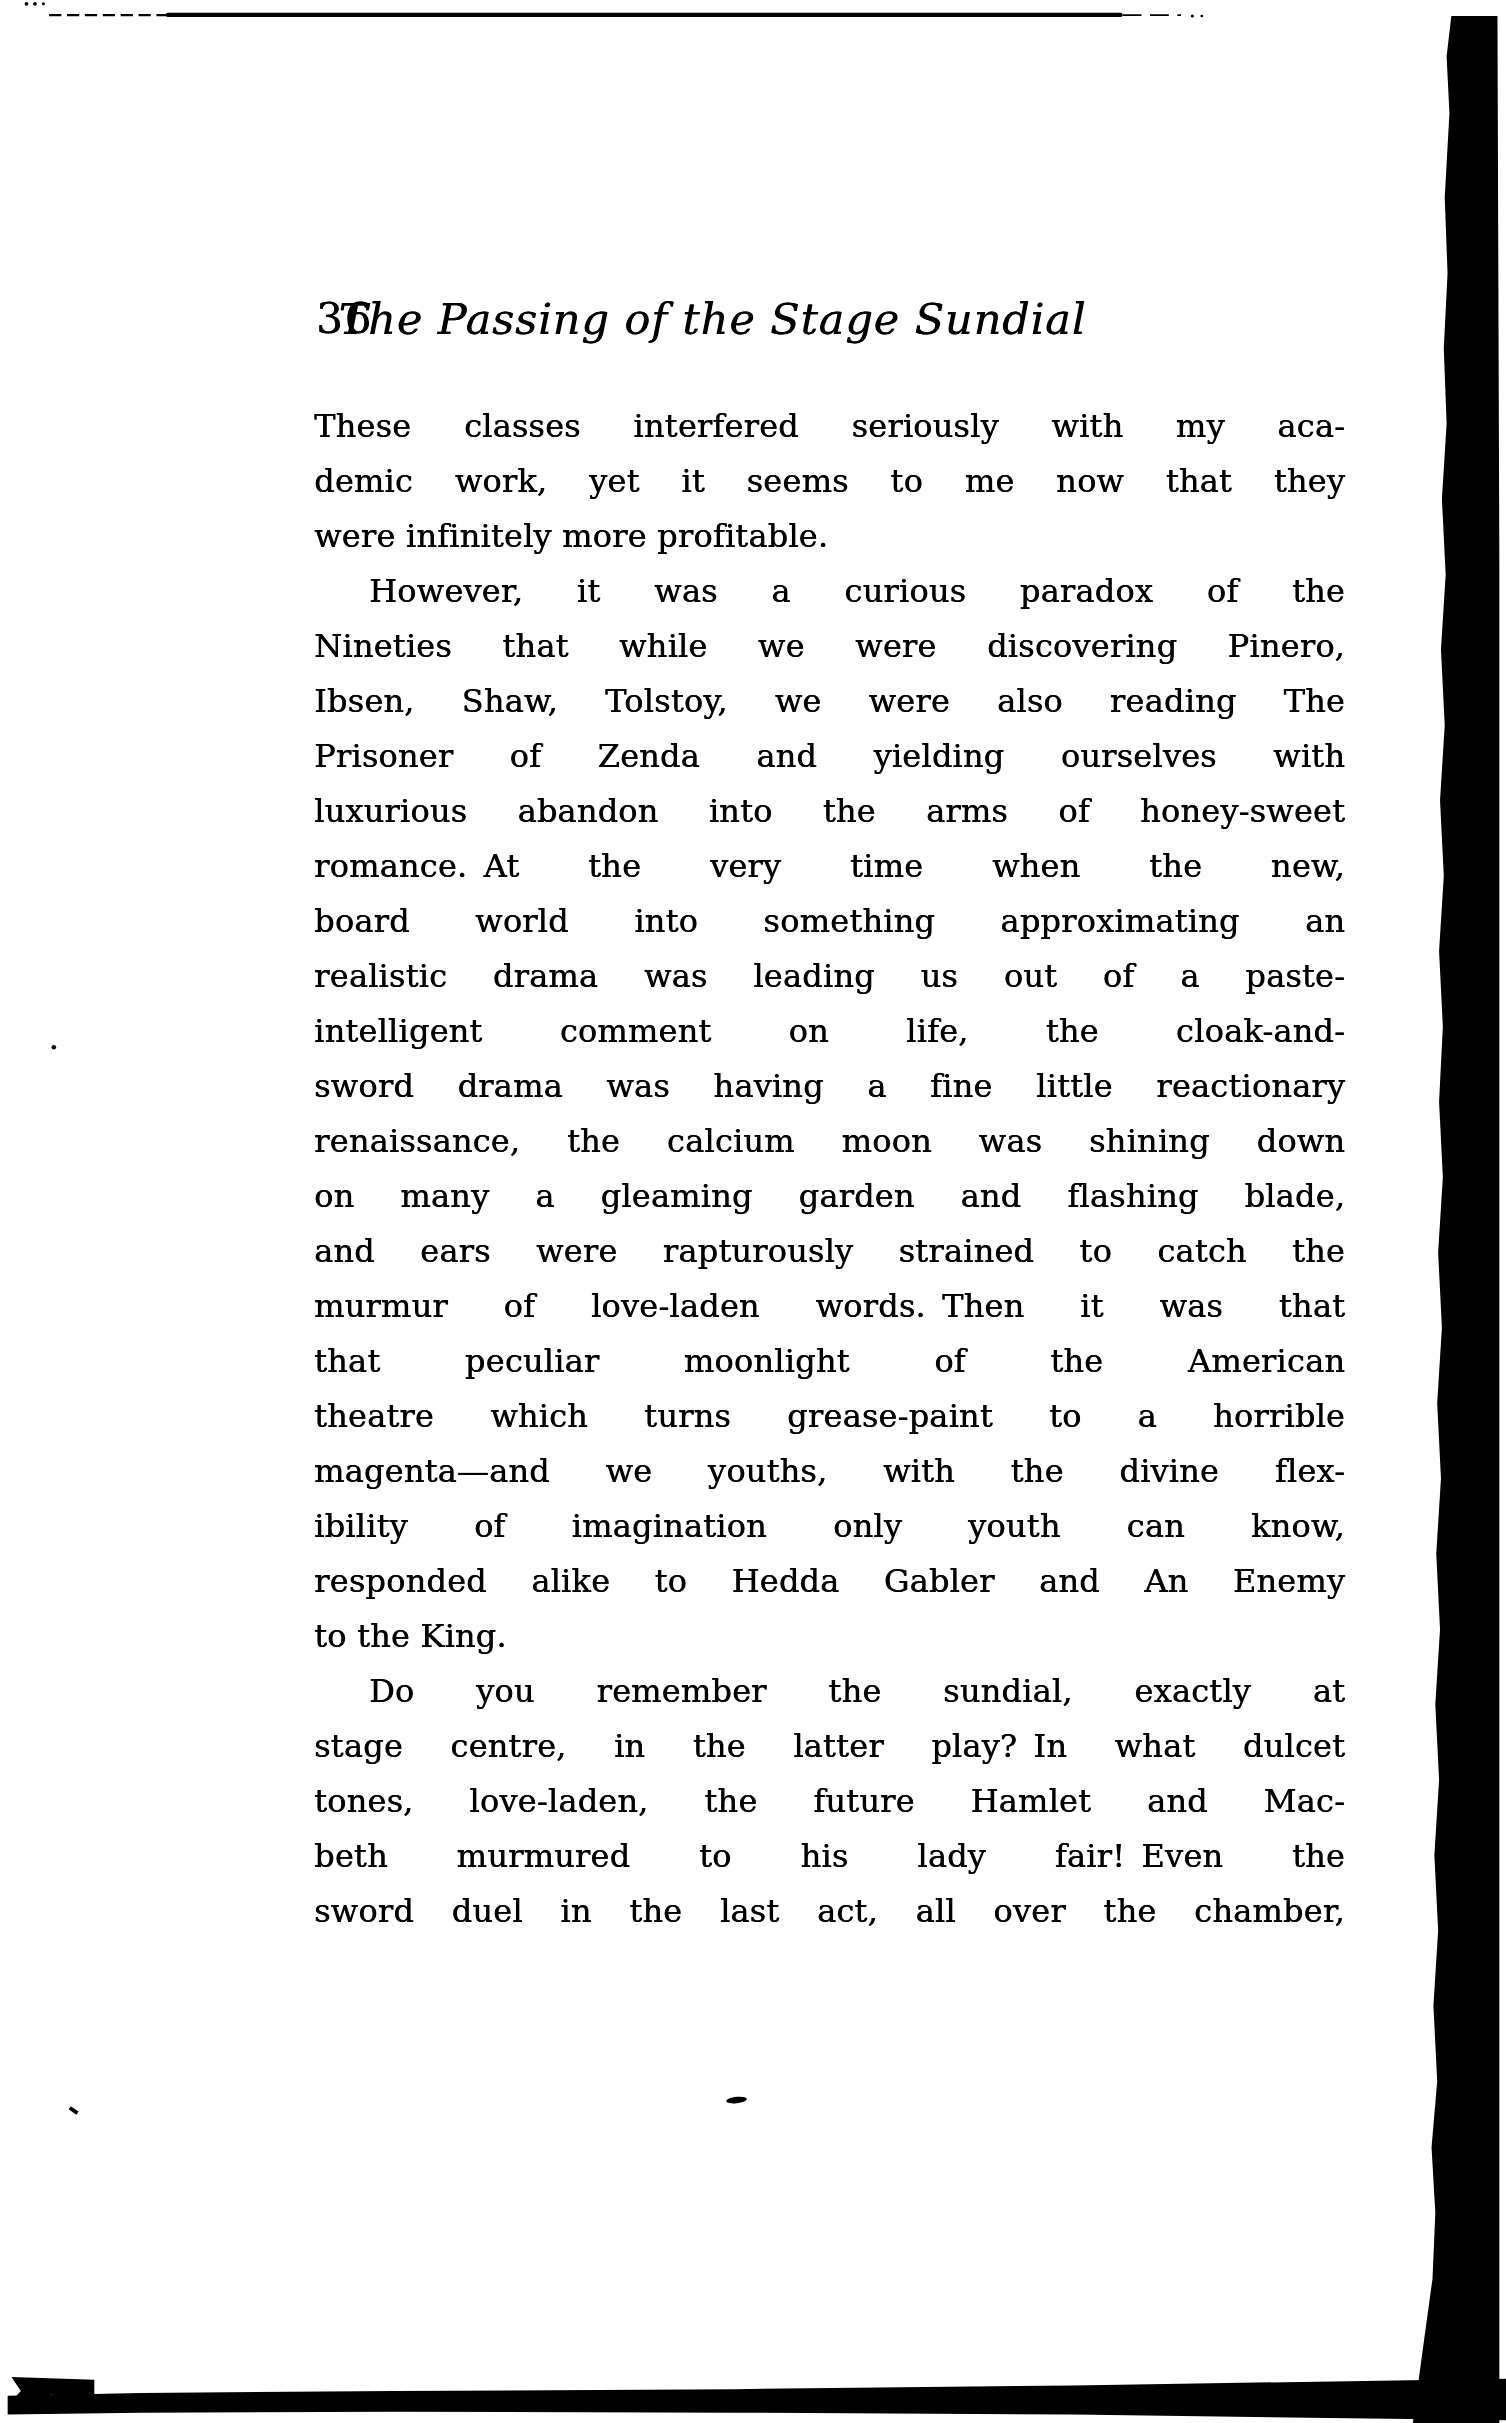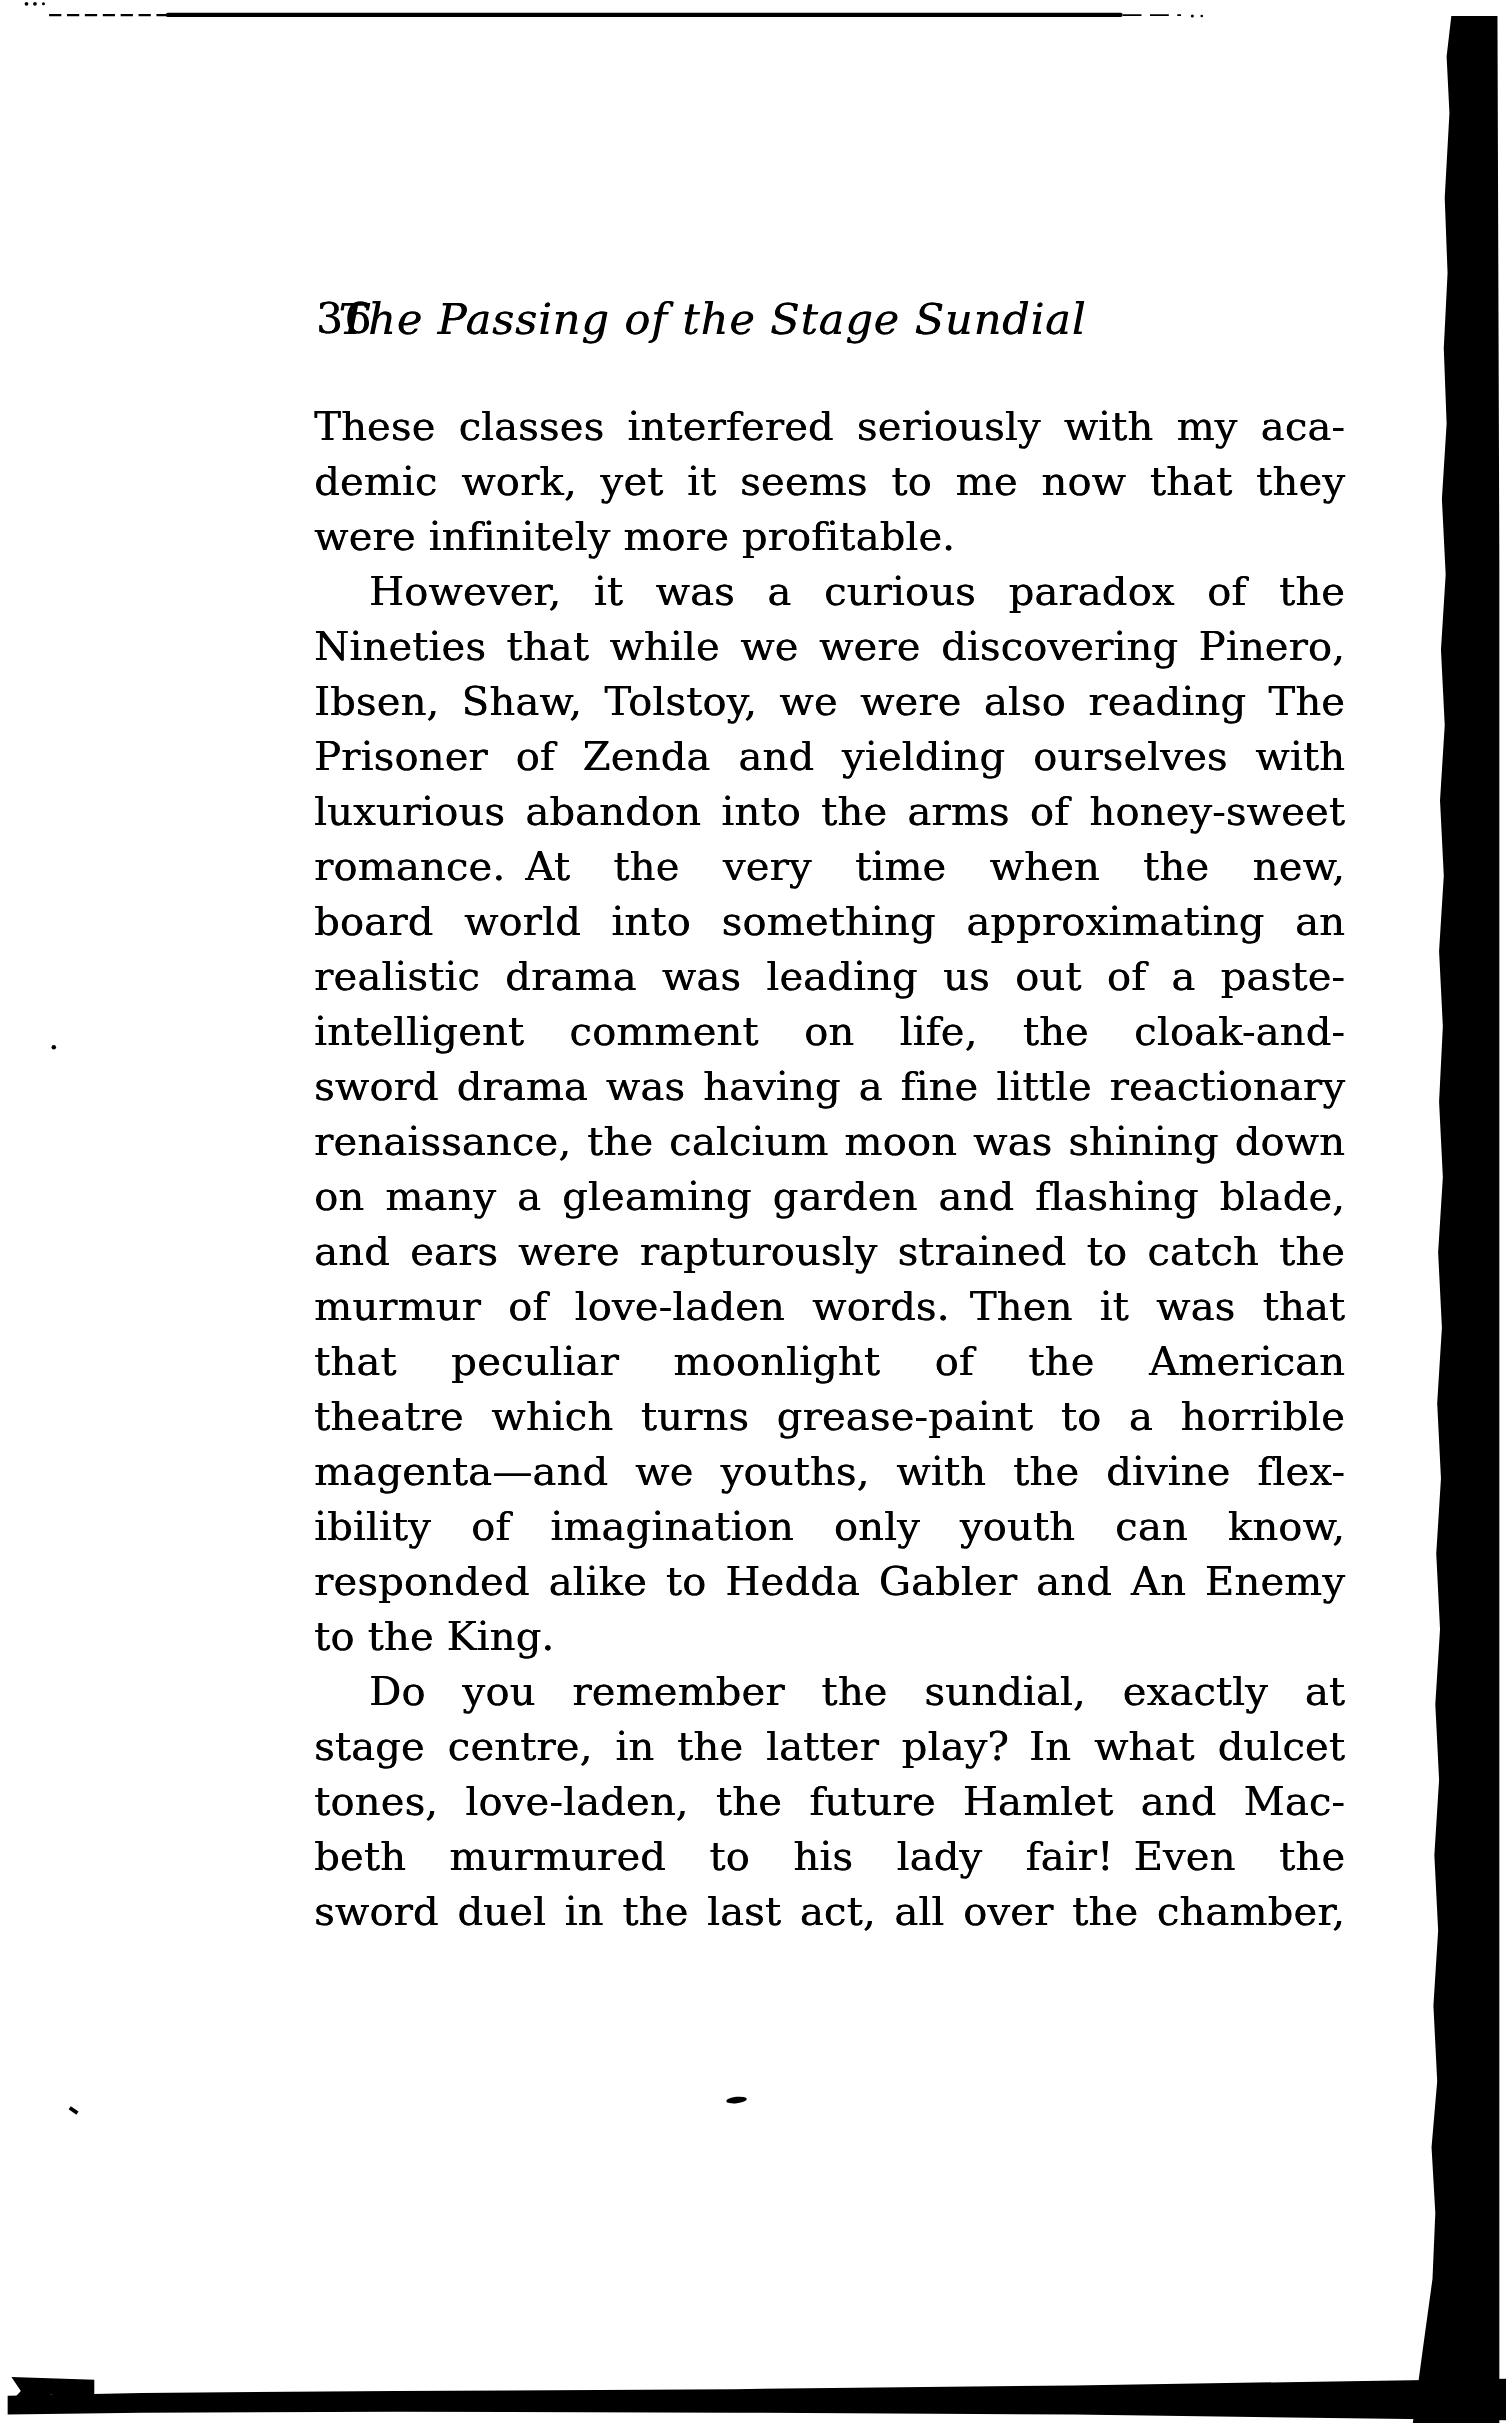--- a/index.html
+++ b/index.html
@@ -46,21 +46,21 @@
   }
   .text-block {
     position: absolute;
     left: 314px;
     top: 399px;
     width: 1031px;
   }
   .line {
     height: 55px;
     line-height: 55px;
-    font-size: 40px;
+    font-size: 32px;
     letter-spacing: 0.2px;
     text-shadow: 0.5px 0 0 currentColor;
     overflow: visible;
     white-space: normal;
   }
   .line.just {
     text-align: justify;
     text-align-last: justify;
   }
   .line.indent { text-indent: 55px; }

